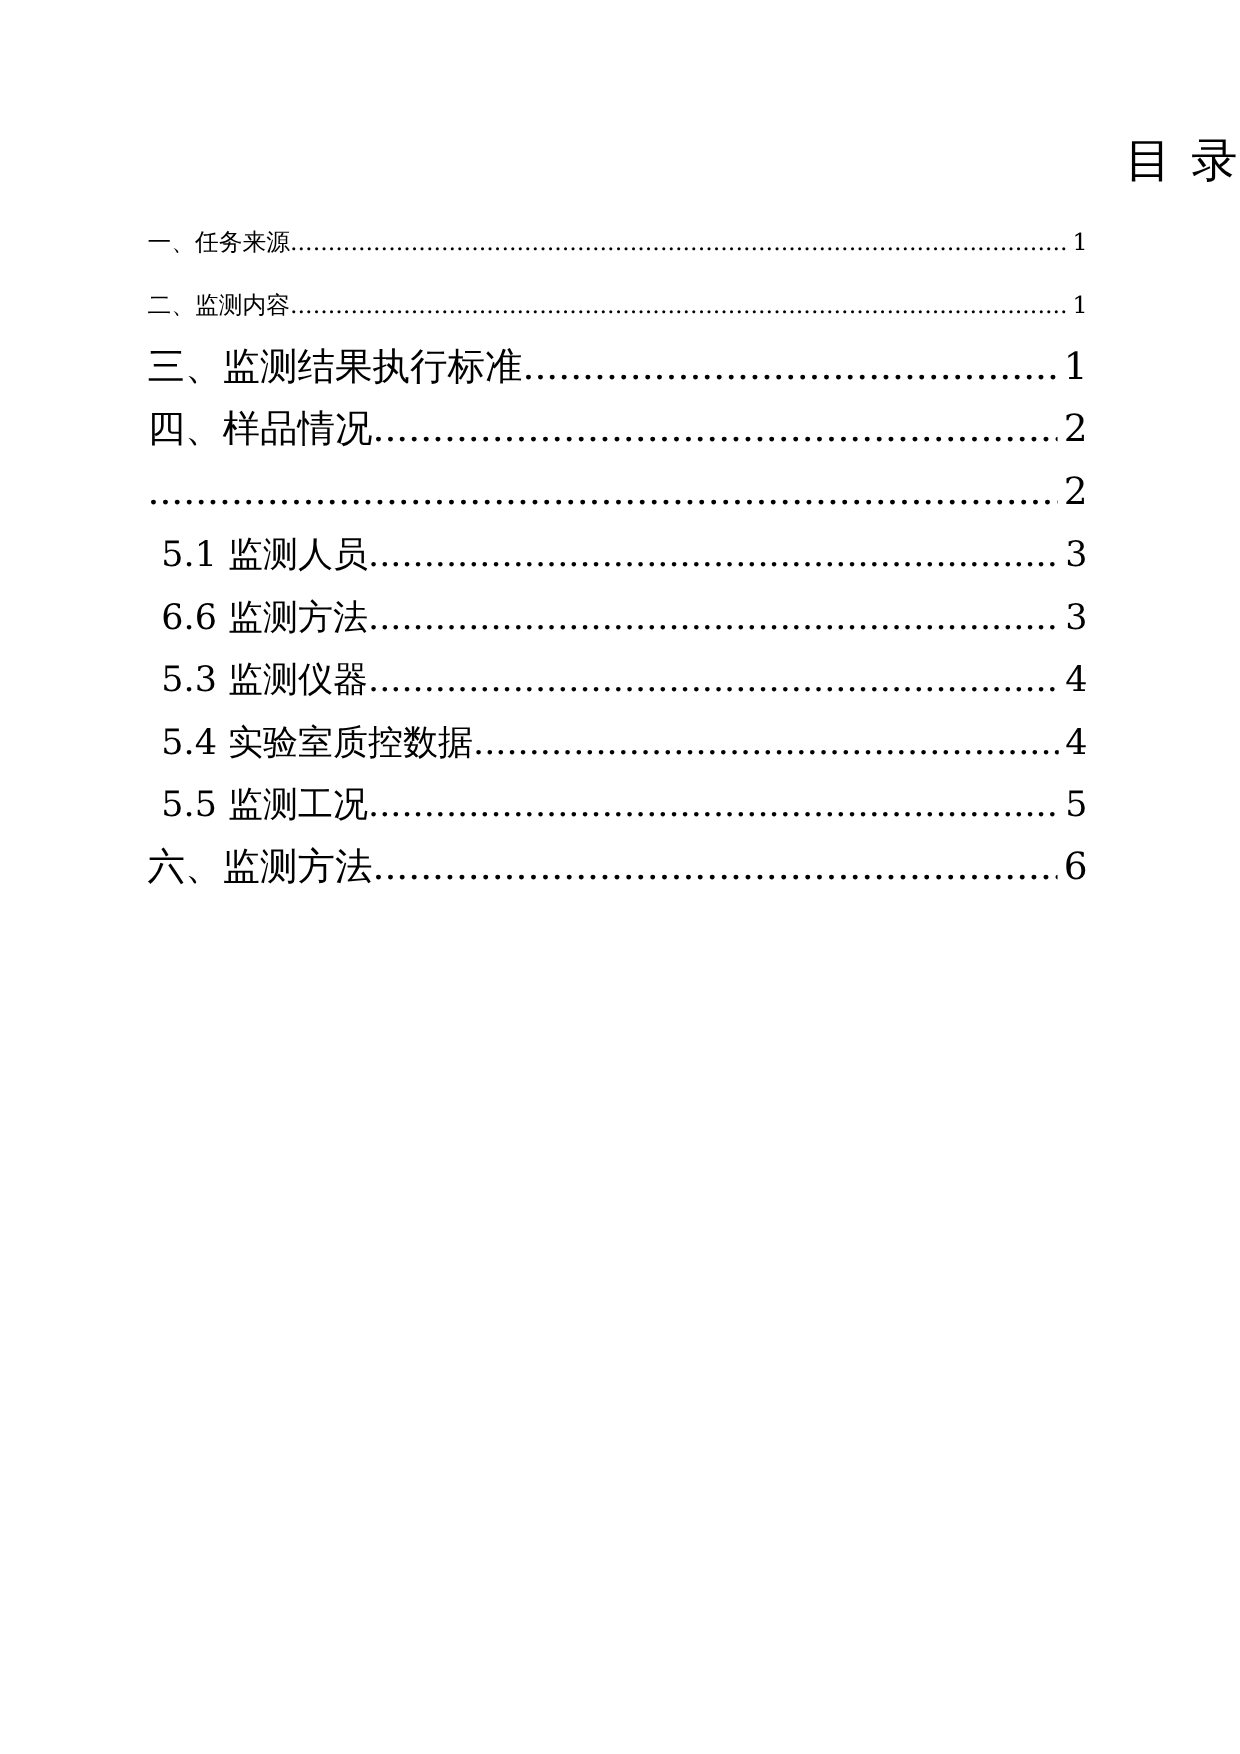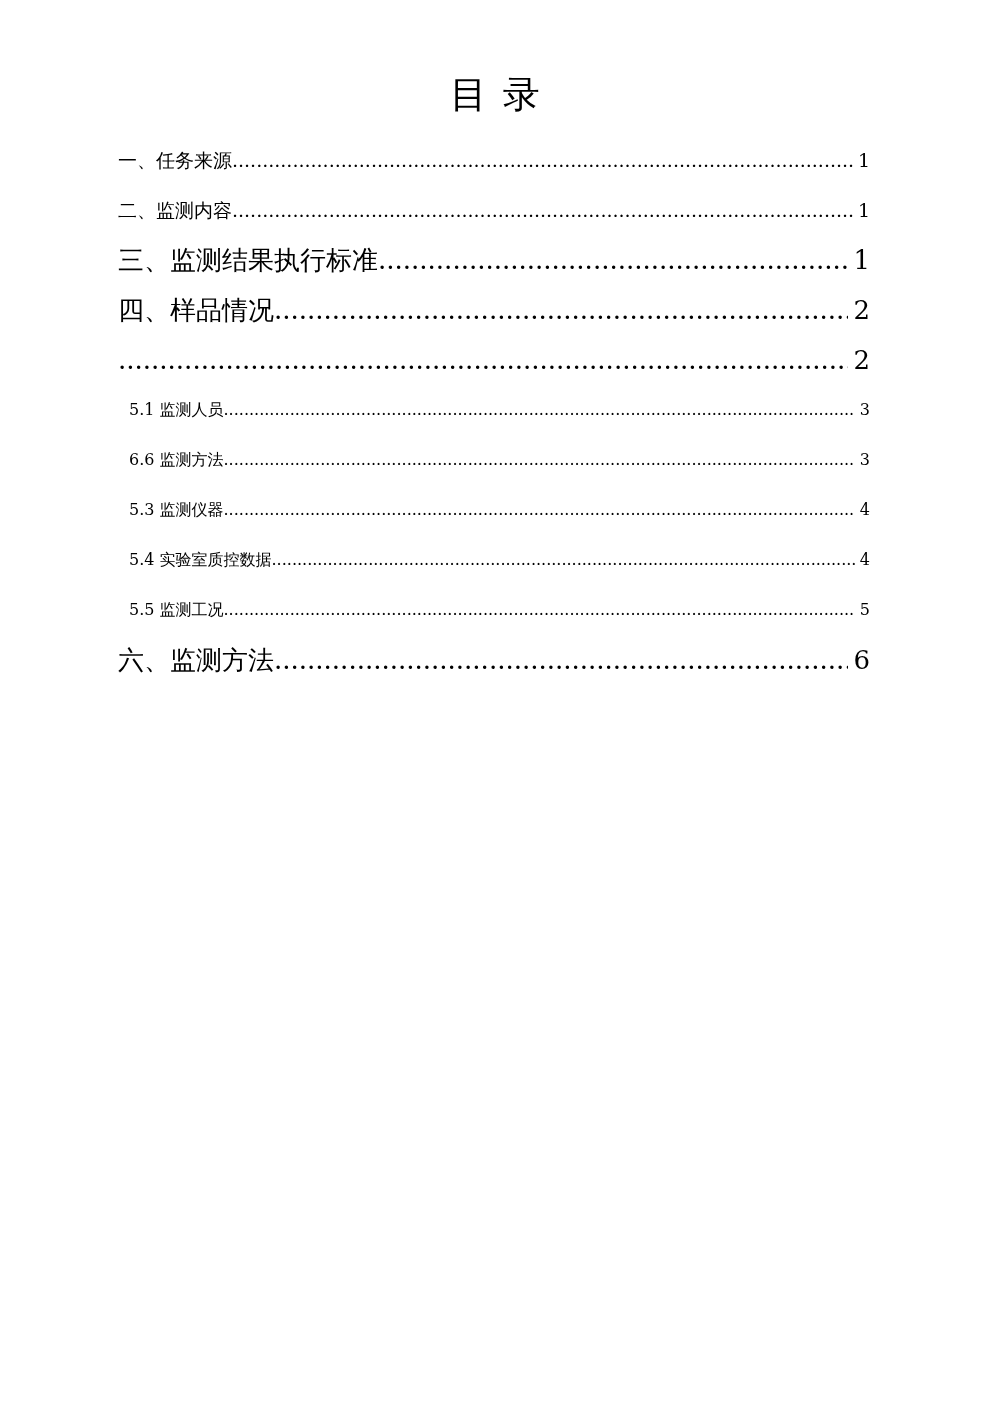--- a/index.html
+++ b/index.html
@@ -11,45 +11,45 @@
     position: relative;
     width: 992px;
     height: 1403px;
     background: #ffffff;
     color: #000000;
     font-family: "DejaVu Serif", "Liberation Serif", serif;
     overflow: hidden;
   }
   .doc-title {
     margin: 0;
-    padding-top: 73px;
-    text-align: center;
+    padding-top: 107px;
+    text-align: right;
     font-size: 37px;
     font-weight: 400;
     line-height: 44px;
     letter-spacing: 2px;
   }
   .toc {
     margin: 18px 122px 0 118px;
   }
   .entry {
     display: flex;
     align-items: baseline;
     height: 50px;
     line-height: 50px;
-    font-size: 26px;
+    font-size: 30px;
     cursor: pointer;
   }
   
   .entry:nth-child(-n+2) {
     font-size: 19px;
   }
   .entry.level-2 {
     padding-left: 11px;
-    font-size: 16px;
+    font-size: 28px;
   }
   .entry .label {
     flex: 0 0 auto;
     white-space: nowrap;
     text-align: right;
   }
   .entry .dots {
     flex: 1 1 auto;
     overflow: hidden;
     white-space: nowrap;

